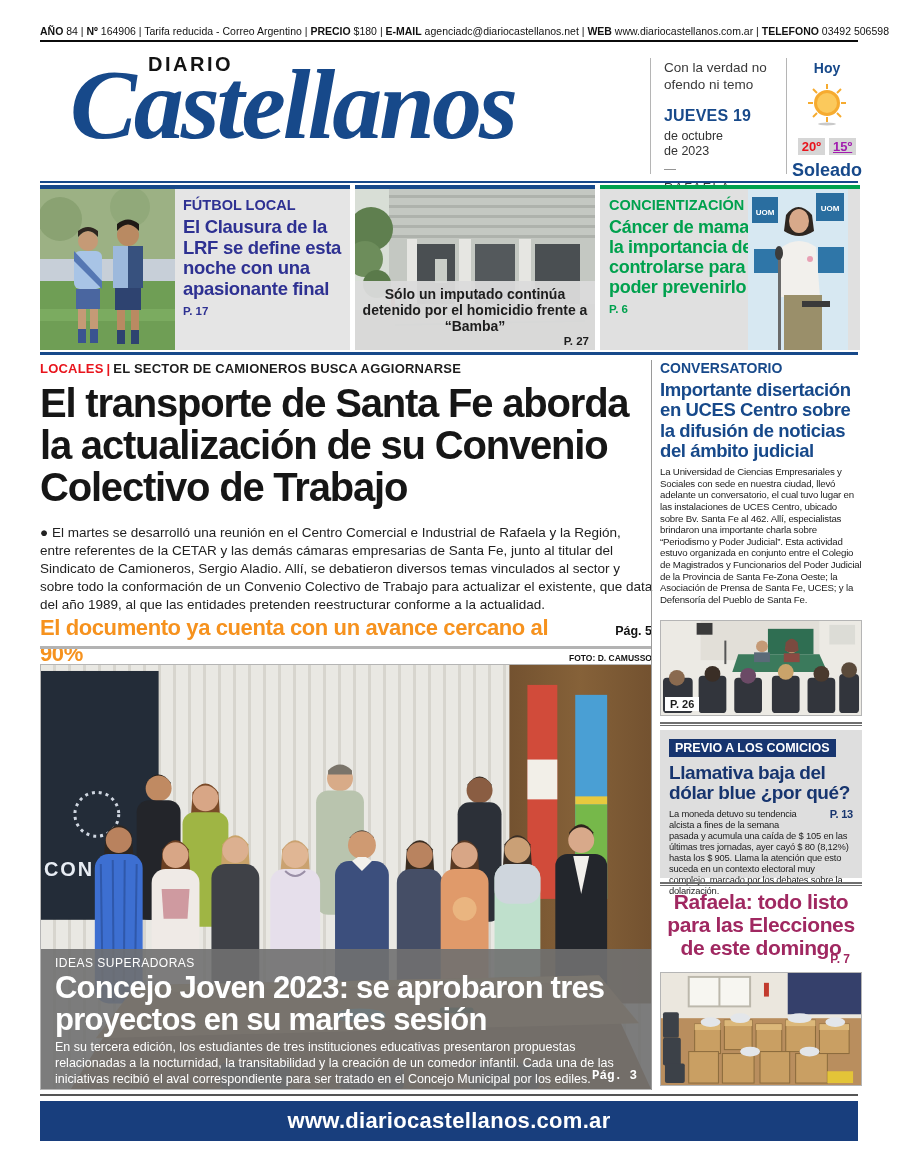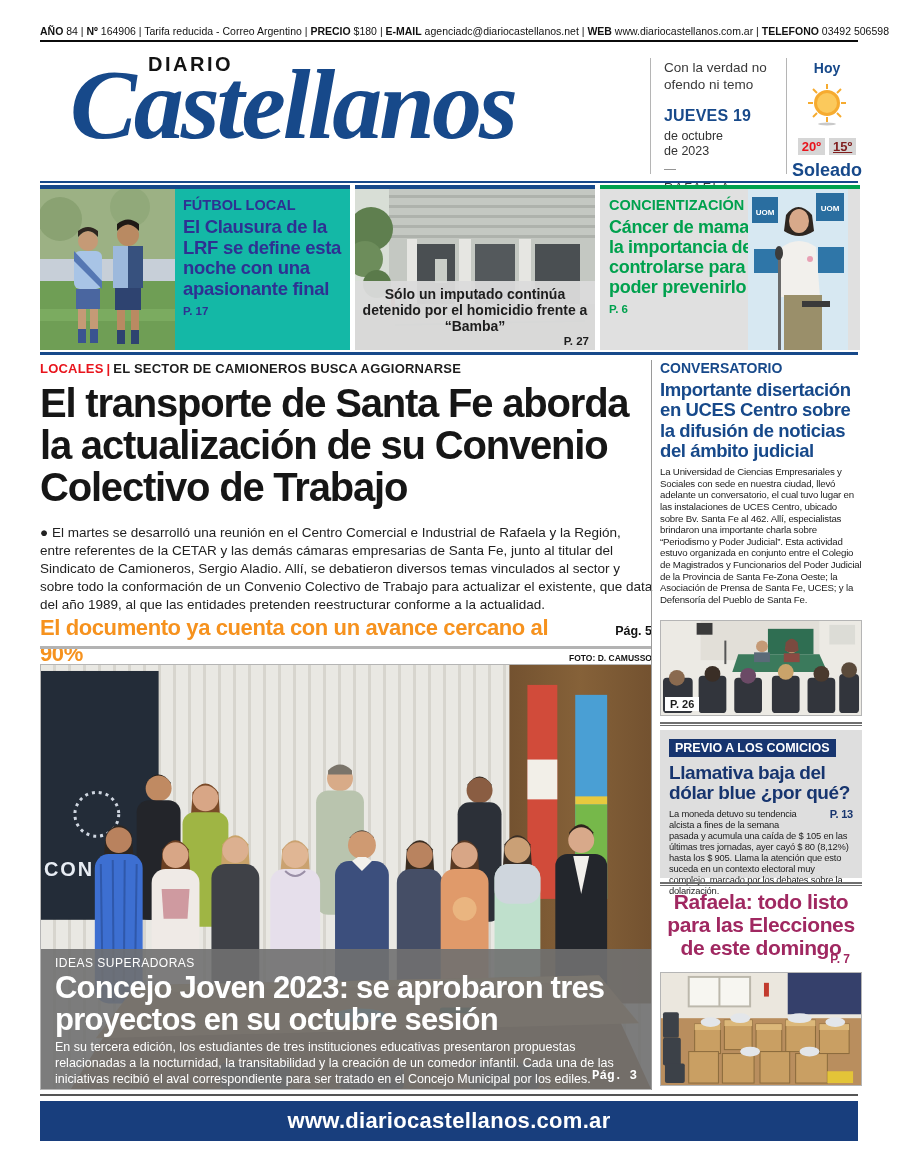--- a/index.html
+++ b/index.html
@@ -20,28 +20,28 @@
   .mottoblock{left:664px;top:60px;width:118px;font-size:13.5px;color:#3a3a3a;line-height:1.25;}
   .day{font-weight:bold;color:#17498a;font-size:16px;margin-top:12px;letter-spacing:0.2px;}
   .dateline{font-size:12.5px;color:#333;line-height:1.25;margin-top:3px;}
   .dash{color:#888;font-size:12px;margin-top:2px;}
   .city{font-size:12.5px;color:#333;letter-spacing:1.5px;margin-top:4px;}
   .weather{left:790px;top:60px;width:74px;text-align:center;}
   .weather .hoy{font-weight:bold;color:#17498a;font-size:14px;}
   .chiprow{display:flex;gap:4px;justify-content:center;margin-top:2px;}
   .chip{background:#d6d6d6;font-weight:bold;font-size:13px;padding:1px 4px;}
   .chip.hi{color:#e8141c;}
-  .chip.lo{color:#7f1d1d;text-decoration:underline;}
+  .chip.lo{color:#a21caf;text-decoration:underline;}
   .cond{font-weight:bold;color:#17498a;font-size:18px;margin-top:5px;}
   .headrule{top:181px;left:40px;width:818px;height:2px;background:#17498a;}
 
   
   .boxrow{top:185px;left:40px;width:820px;height:165px;}
   .sbox{position:absolute;top:0;height:165px;box-sizing:border-box;}
-  .box1{left:0;width:310px;border-top:4px solid #17498a;background:#14b8a6;padding-left:34px;}
+  .box1{left:0;width:310px;border-top:4px solid #17498a;background:#e5e5e5;padding-left:34px;}
   .box1 .photo{position:absolute;left:0;top:0;width:135px;height:161px;}
   .box1 .txt{position:absolute;left:143px;top:8px;width:160px;}
   .kick-blue{color:#2e3192;font-weight:bold;font-size:14.5px;}
   .hl-blue{color:#2e3192;font-size:18.5px;font-weight:600;line-height:1.12;margin-top:4px;letter-spacing:-0.3px;}
   .pg{font-weight:bold;font-size:11.5px;margin-top:5px;}
   .pg.blue{color:#2e3192;}
   .box2{left:315px;width:240px;border-top:4px solid #17498a;}
   .box2 .photo{position:absolute;left:0;top:0;width:240px;height:161px;}
   .capband{position:absolute;left:0;bottom:0;width:240px;background:rgba(219,219,219,0.95);
            text-align:center;padding:5px 6px 3px;box-sizing:border-box;}
@@ -379,21 +379,21 @@
       <polygon points="95,322 560,312 600,360 55,375" fill="#c0924f"></polygon>
       <polygon points="95,322 560,312 565,318 98,329" fill="#d8ab64"></polygon>
       <ellipse cx="320" cy="352" rx="26" ry="7" fill="#5fc3e0"></ellipse>
       <rect x="400" y="344" width="34" height="6" rx="3" fill="#2f5a3c"></rect>
       <rect x="180" y="400" width="70" height="26" rx="4" fill="#3a4148"></rect>
       <rect x="430" y="400" width="70" height="26" rx="4" fill="#3a4148"></rect>
       <rect x="300" y="405" width="64" height="21" rx="4" fill="#343b42"></rect>
     </svg>
     <div class="overlay">
       <div class="ov-kick">IDEAS SUPERADORAS</div>
-      <div class="ov-hl">Concejo Joven 2023: se aprobaron tres proyectos en su octubre sesión</div>
+      <div class="ov-hl">Concejo Joven 2023: se aprobaron tres proyectos en su martes sesión</div>
       <div class="ov-lead">En su tercera edición, los estudiantes de tres instituciones educativas presentaron propuestas relacionadas a la nocturnidad, la transitabilidad y la creación de un comedor infantil. Cada una de las iniciativas recibió el aval correspondiente para ser tratado en el Concejo Municipal por los ediles.</div>
       <div class="ov-pg">Pág. 3</div>
     </div>
   </div>
 
   <div class="abs vdiv"></div>
 
   <div class="abs rc conv-kick">CONVERSATORIO</div>
   <div class="abs rc conv-hl">Importante disertación en UCES Centro sobre la difusión de noticias del ámbito judicial</div>
   <div class="abs rc conv-body">La Universidad de Ciencias Empresariales y Sociales con sede en nuestra ciudad, llevó adelante un conversatorio, el cual tuvo lugar en las instalaciones de UCES Centro, ubicado sobre Bv. Santa Fe al 462. Allí, especialistas brindaron una importante charla sobre “Periodismo y Poder Judicial”. Esta actividad estuvo organizada en conjunto entre el Colegio de Magistrados y Funcionarios del Poder Judicial de la Provincia de Santa Fe-Zona Oeste; la Asociación de Prensa de Santa Fe, UCES; y la Defensoría del Pueblo de Santa Fe.</div>

